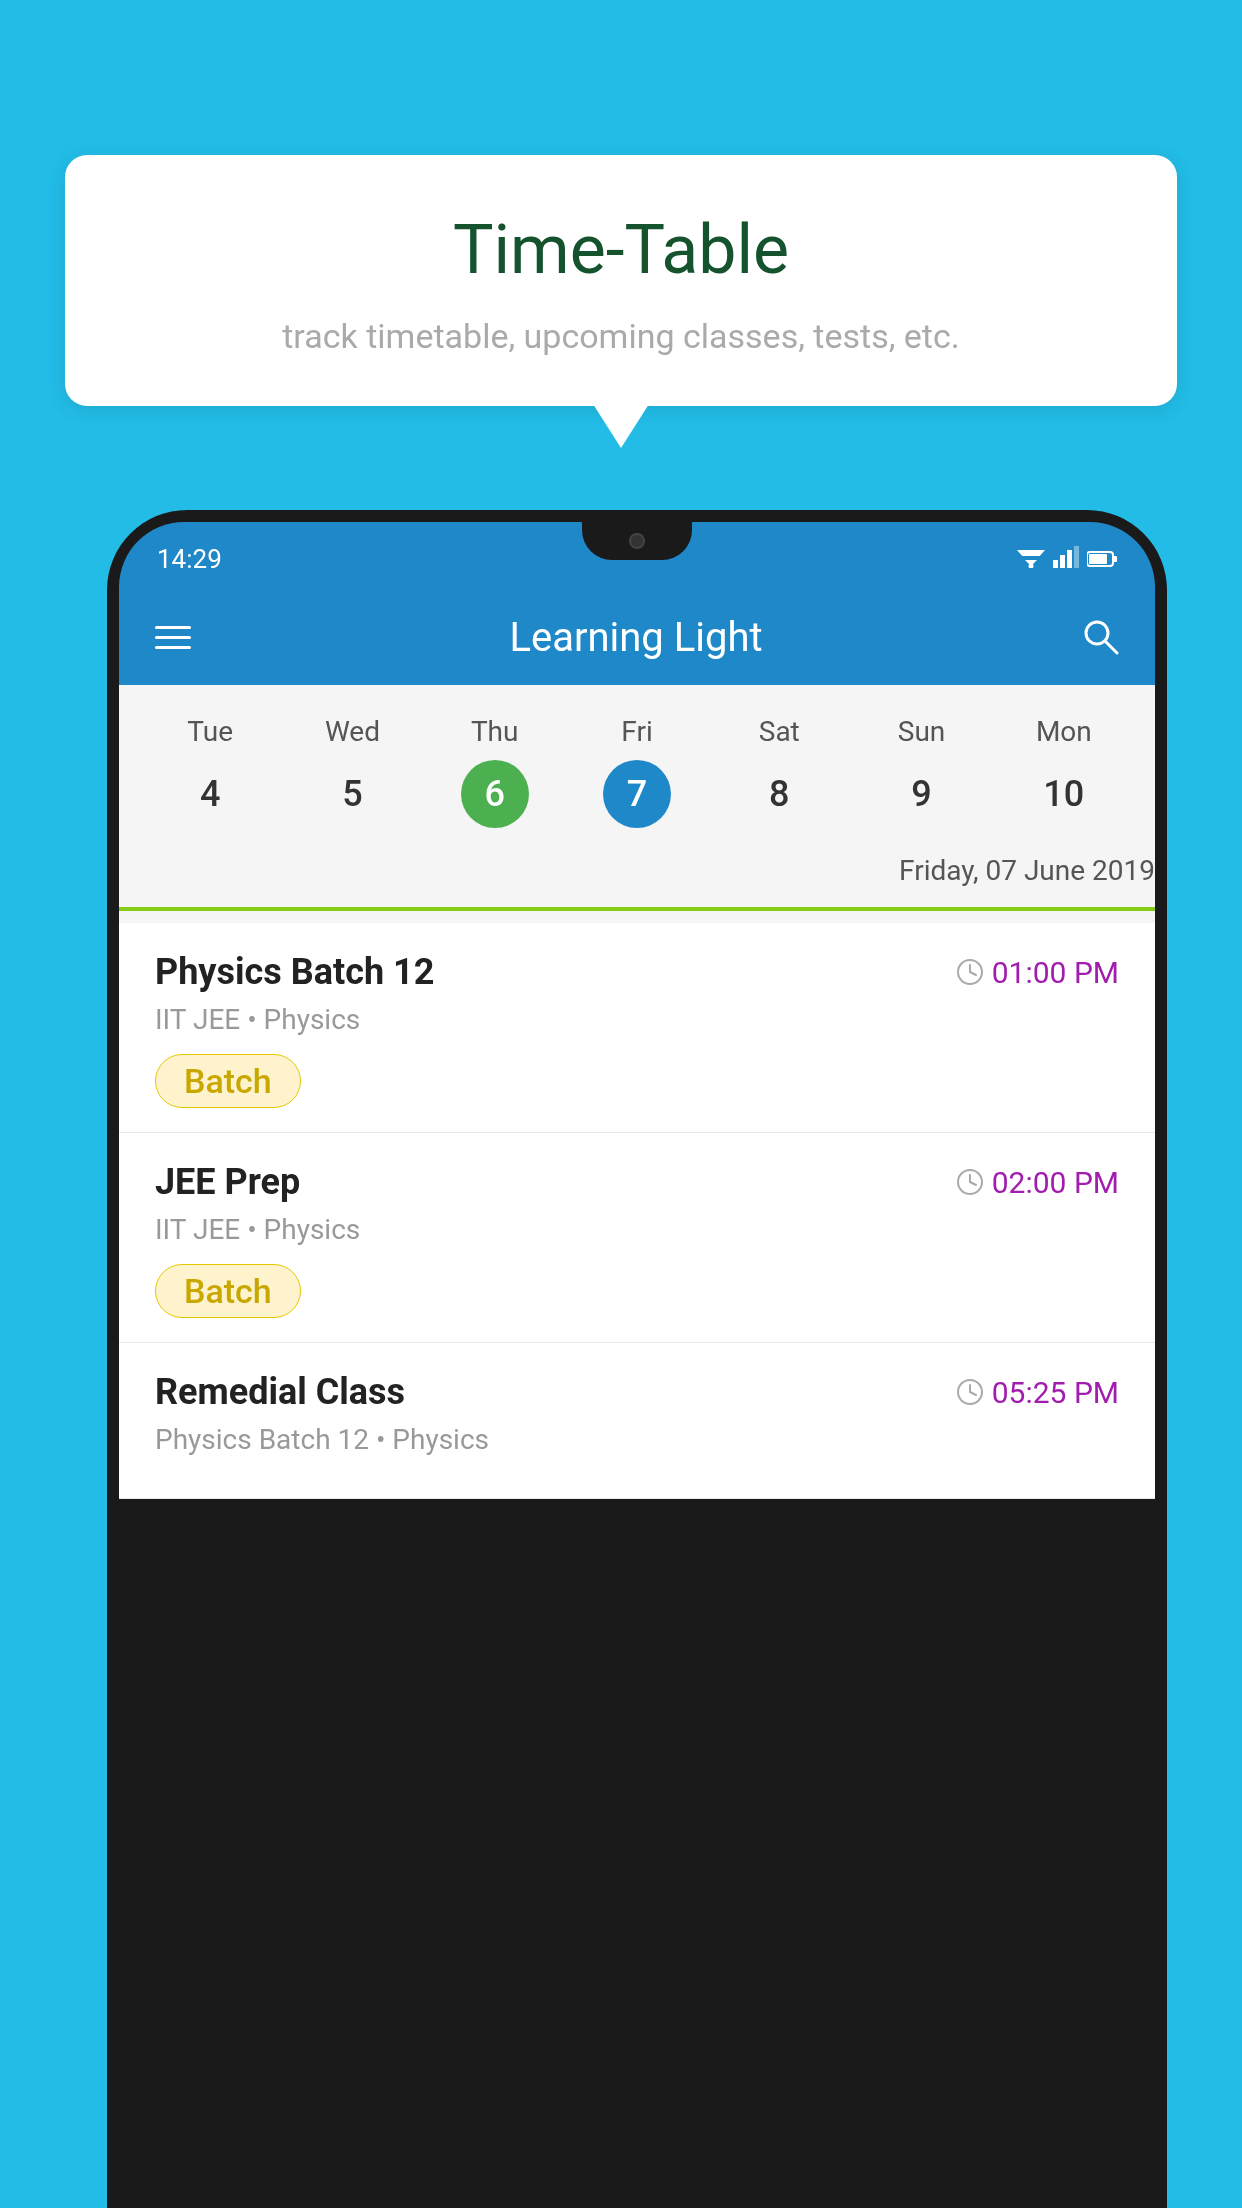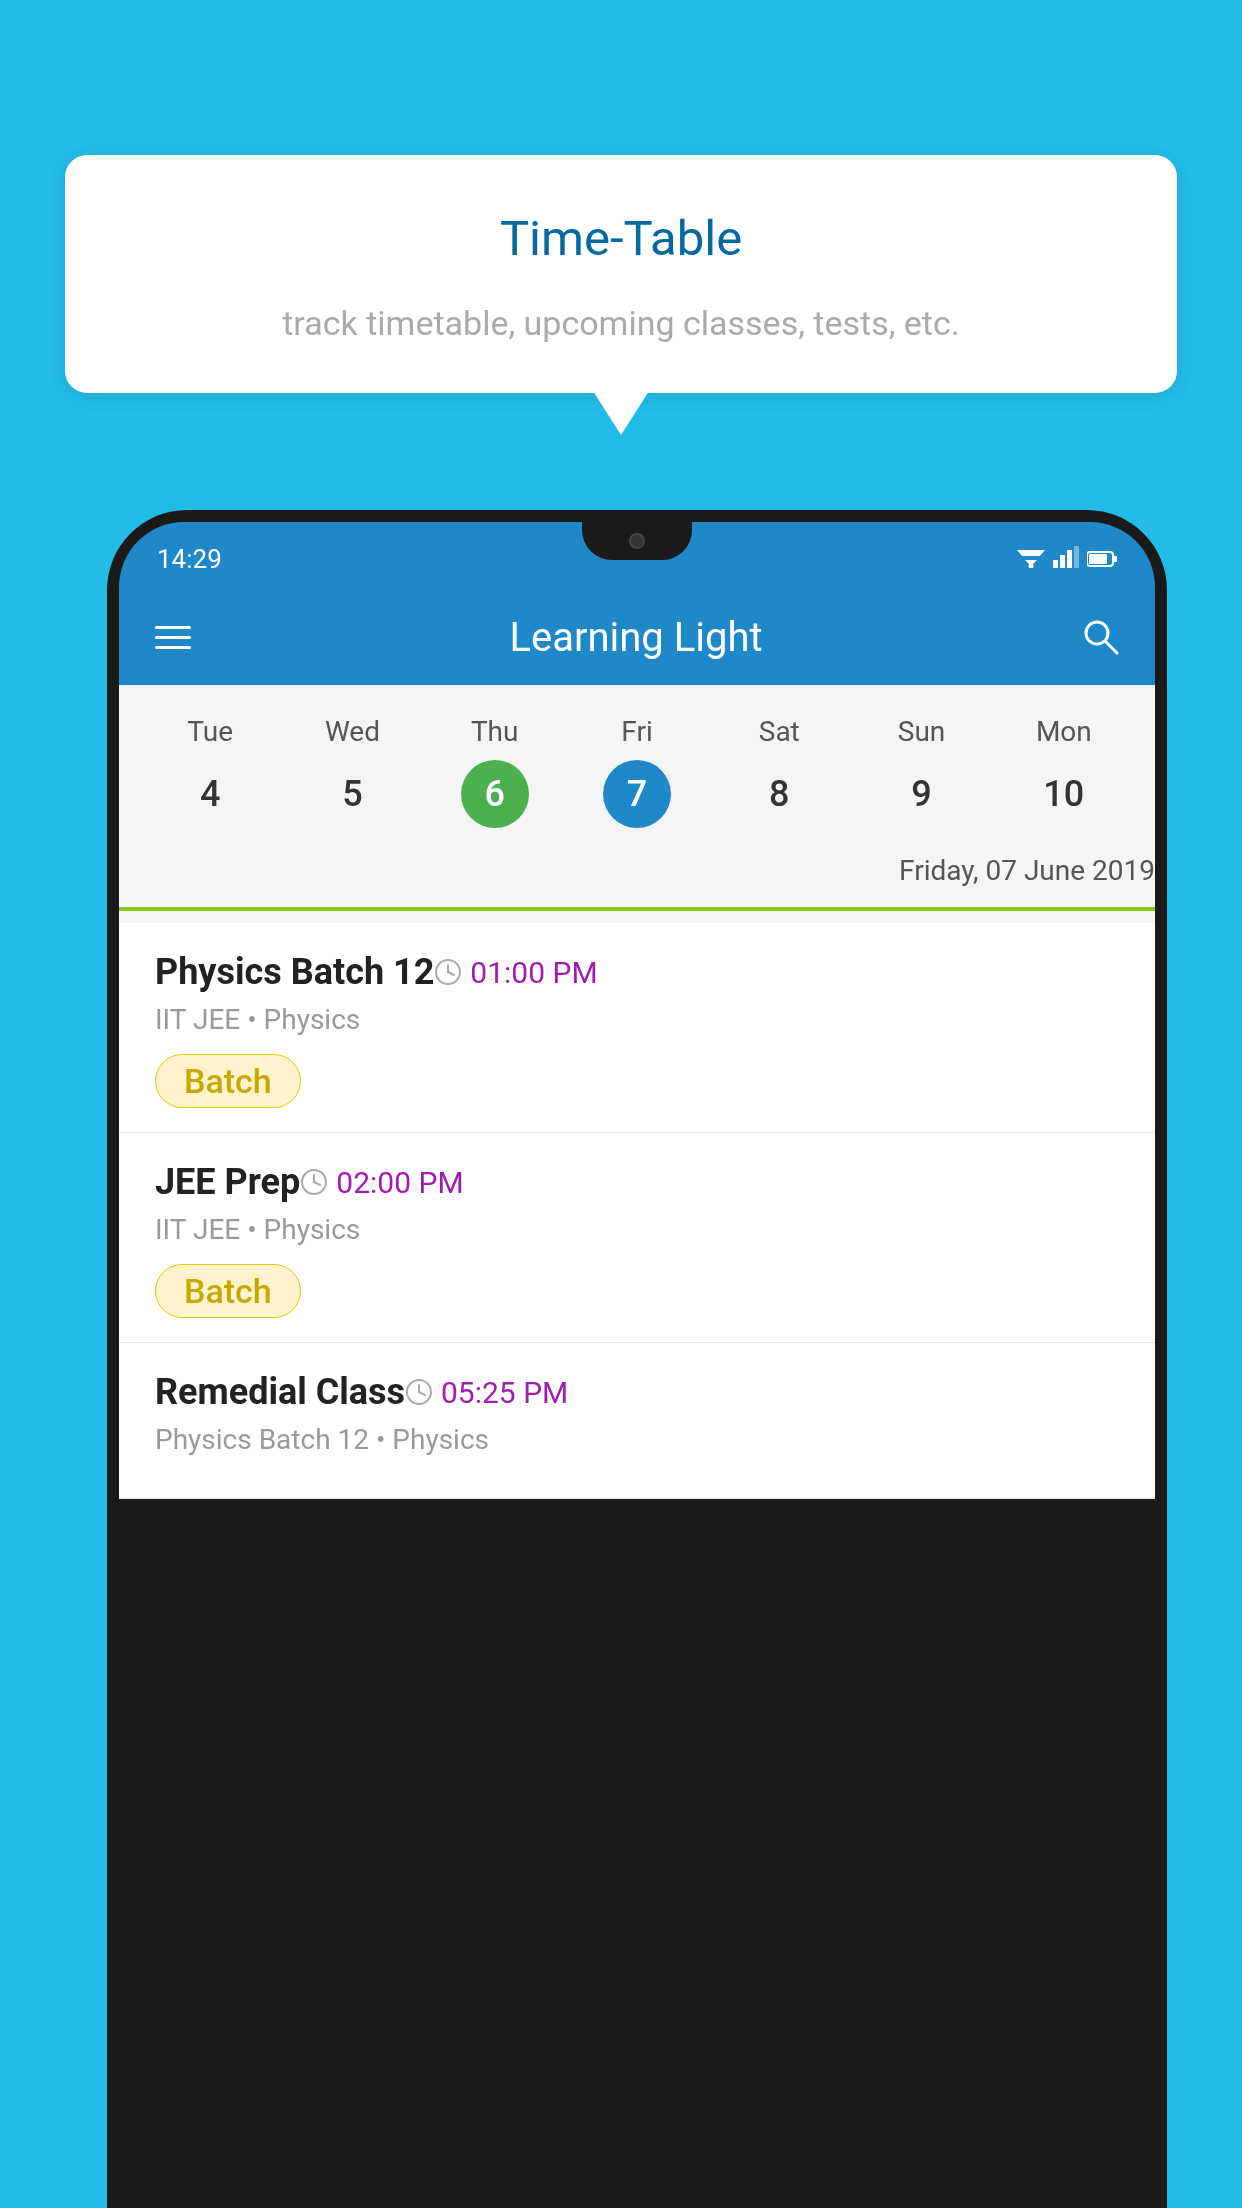--- a/index.html
+++ b/index.html
@@ -38,24 +38,24 @@
       left: 50%;
       transform: translateX(-50%);
       width: 0;
       height: 0;
       border-left: 28px solid transparent;
       border-right: 28px solid transparent;
       border-top: 44px solid white;
     }
 
     .bubble-title {
-      font-size: 49px;
+      font-size: 68px;
       font-weight: 400;
-      color: #0369a1;
-      margin-bottom: 36px;
+      color: #14532d;
+      margin-bottom: 26px;
     }
 
     .bubble-subtitle {
       font-size: 34px;
       color: #aaa;
       font-weight: 400;
     }
 
     
     .phone-frame {
@@ -211,20 +211,21 @@
     }
 
     .schedule-item {
       padding: 28px 36px 24px;
       border-bottom: 1px solid #e8e8e8;
       background: white;
     }
 
     .schedule-item-header {
       display: flex;
+      justify-content: space-between;
       align-items: center;
       margin-bottom: 10px;
     }
 
     .item-title {
       font-size: 36px;
       font-weight: 700;
       color: #222;
     }
 

